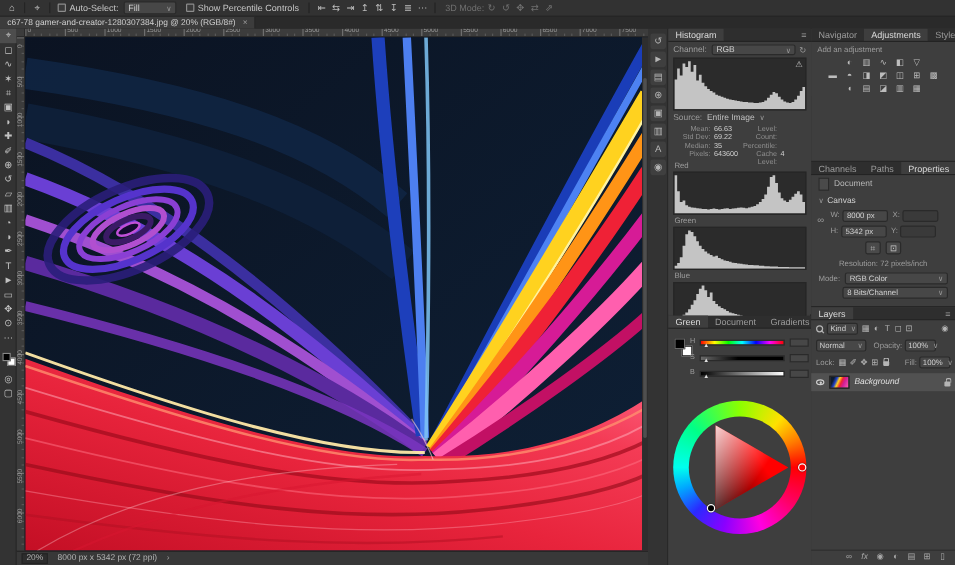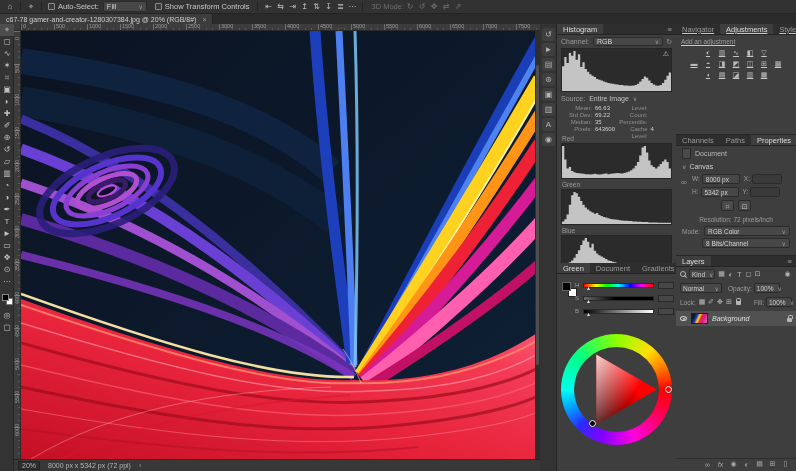--- a/index.html
+++ b/index.html
@@ -109,21 +109,21 @@
     background-color:#f00;
     background-image:linear-gradient(305deg, rgba(255,255,255,0) 35%, #fff 92%),
                      linear-gradient(235deg, rgba(0,0,0,0) 35%, #000 92%); }
   .handle { position:absolute; width:7px; height:7px; border:1px solid #fff; border-radius:50%; box-shadow:0 0 1px #000; }
   #hue-handle { right:0px; top:52px; background:#f00; }
   #sb-handle { left:28px; top:86px; background:#000; }
 
   
   #col2 { left:676px; top:24px; width:120px; bottom:0; background:#3e3e3e; }
   .group { position:absolute; left:0; width:120px; }
-  #grp-adj { top:0; height:111px; border-bottom:1px solid #262626;text-decoration:underline; }
+  #grp-adj { top:0; height:111px; border-bottom:1px solid #262626; }
   #adj-hint { padding:3px 5px 2px 5px; font-size:6.5px; color:#9d9d9d; }
   .adj-row { display:flex; justify-content:center; gap:3px; padding:1px 0; }
   .adj-ic { width:11px; height:9px; line-height:9px; text-align:center; color:#bdbdbd; font-size:7px; }
   #grp-props { top:111px; height:121px; border-bottom:1px solid #262626; }
   .prow { display:flex; align-items:center; padding:2px 6px; font-size:7px; color:#b8b8b8; }
   .docic { width:9px; height:11px; background:#4a4a4a; border:1px solid #2a2a2a; margin-right:4px;
     font-size:6px; text-align:center; line-height:11px; color:#ccc; }
   .sect { font-size:7px; color:#cfcfcf; padding:2px 6px 0 6px; }
   .fgrid { position:relative; padding:2px 6px 0 16px; }
   .frow { display:flex; align-items:center; height:13px; font-size:6.5px; color:#9d9d9d; }
@@ -165,21 +165,21 @@
   <span class="vdiv"></span>
   <span class="obicon">⌖</span>
   <span class="vdiv"></span>
   <span class="chk"></span>
   <span>Auto-Select:</span>
   <span class="dd" style="margin-left:4px;width:44px;">
     <span>Fill</span>
     <span class="caret">∨</span>
   </span>
   <span class="chk" style="margin-left:8px;"></span>
-  <span>Show Transform Controls</span>
+  <span>Show Percentile Controls</span>
   <span class="vdiv" style="margin-left:8px;"></span>
   <span class="row" id="align-icons">
       <span class="obicon">⇤</span>
       <span class="obicon">⇆</span>
       <span class="obicon">⇥</span>
       <span class="obicon">↥</span>
       <span class="obicon">⇅</span>
       <span class="obicon">↧</span>
       <span class="obicon">≣</span>
       <span class="obicon">⋯</span>

